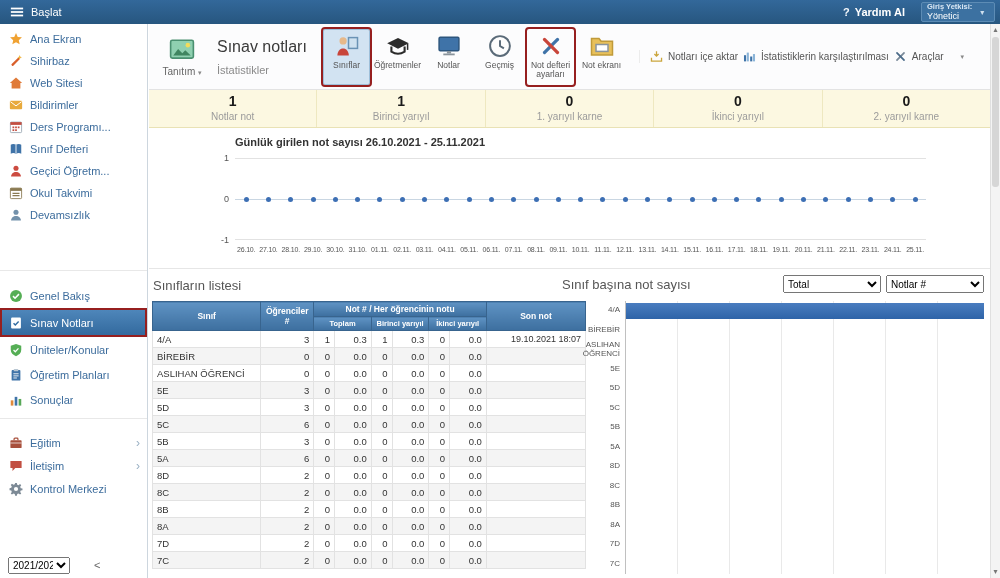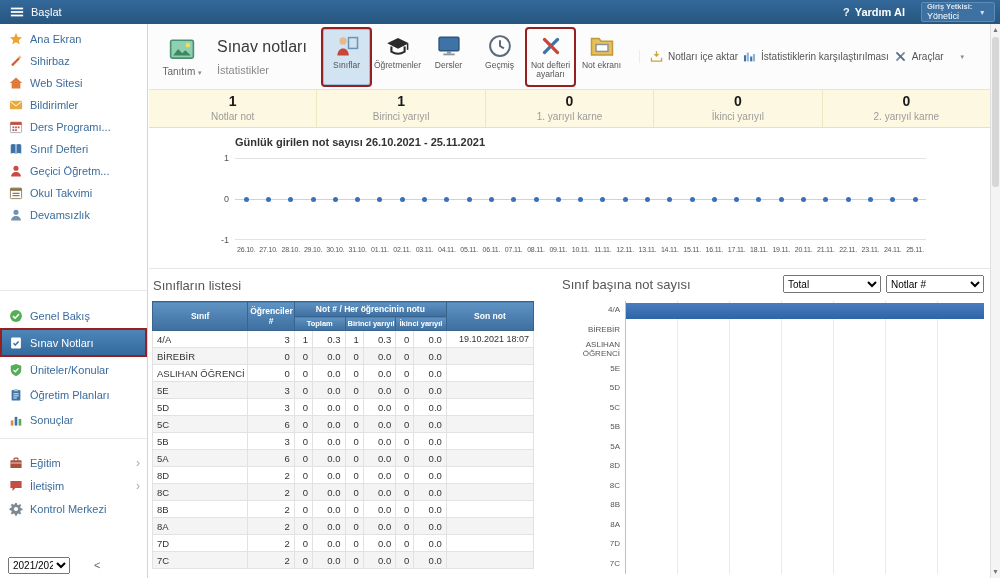--- a/index.html
+++ b/index.html
@@ -23,21 +23,21 @@
   .tb-role{display:flex;align-items:center;background:#3c71a1;border:1px solid #5d8cb5;
     border-radius:2px;height:20px;padding:1px 5px;gap:8px;min-width:74px;cursor:pointer}
   .tb-role-label{font-size:7.5px;font-weight:bold;color:#d9e7f4;line-height:1.25}
   .tb-role-value{font-size:9px;color:#fff;line-height:1.1}
 
   
   .sidebar{position:absolute;left:0;top:24px;width:148px;height:554px;background:#fff;
     border-right:1px solid #cdd6de}
   .sgroup{padding:4px 0}
   .sgroup + .sgroup{border-top:1px solid #e8e8e8;padding-top:12px}
-  .sg-1{margin-top:60px}
+  .sg-1{margin-top:40px}
   .sg-2{margin-top:2px}
   .sitem{display:flex;align-items:center;gap:7px;height:22px;padding-left:9px;
     font-size:11px;color:#3c6c9c;cursor:pointer;white-space:nowrap}
   .sg-1 .sitem{height:25px}
   .sg-2 .sitem{height:23px}
   .sitem .ic{width:14px;height:14px;flex:0 0 14px}
   .slabel{overflow:hidden;text-overflow:ellipsis}
   .expand{margin-left:auto;margin-right:7px;color:#9ab0c4;font-size:12px;line-height:1}
   .sitem.selected{background:linear-gradient(#4e86ba,#336a9e);color:#fff}
   .sitem.annotated{outline:2px solid #961f1f;outline-offset:0;margin:2px 2px;padding-left:7px}
@@ -88,21 +88,21 @@
   .dots{position:absolute;left:0;right:0;top:calc(50% - 2.5px);display:flex}
   .dot-slot{flex:1;display:flex;justify-content:center}
   .dot{width:5px;height:5px;border-radius:50%;background:#3d6fb4}
   .x-labels{display:flex;margin-top:6px}
   .x-label{flex:1;text-align:center;font-size:7px;color:#555;white-space:nowrap;letter-spacing:-0.2px}
 
   
   .bottom{display:flex;height:310px;border-top:1px solid #e6e6e6;overflow:hidden}
   .classes{flex:0 0 392px;width:392px;padding:6px 0 0 3px}
   .panel-title{font-size:13px;font-weight:normal;color:#555;margin:3px 0 8px 1px}
-  .class-table{border-collapse:collapse;table-layout:fixed;width:382px}
+  .class-table{border-collapse:collapse;table-layout:fixed;width:434px}
   .class-table th{background:linear-gradient(#5f93c4,#3d6f9f);color:#fff;border:1px solid #38648e;
     font-size:8.5px;font-weight:bold;padding:2px;text-align:center}
   .class-table th.h2{font-size:7.5px;white-space:nowrap;overflow:hidden}
   .class-table td{border:1px solid #e2e2e2;font-size:9.5px;color:#333;padding:1px 4px;height:17px;
     text-align:right;white-space:nowrap;overflow:hidden}
   .class-table td.cl{text-align:left}
   .class-table td.ln{font-size:9px}
   .class-table tbody tr:nth-child(even){background:#f4f4f4}
 
   .bars{flex:1;min-width:0;padding:6px 6px 0 20px}
@@ -379,21 +379,21 @@
           <span class="tool-btn-label">Öğretmenler</span>
         </div>
         <div class="tool-btn">
           <span class="ic">
             <svg viewBox="0 0 16 16">
               <rect x="1.4" y="2.2" width="13.2" height="9" rx="0.8" fill="#3f73a8" stroke="#2d567e"></rect>
               <rect x="6.6" y="11.4" width="2.8" height="1.6" fill="#8a949c"></rect>
               <rect x="4.2" y="13" width="7.6" height="1.2" fill="#8a949c"></rect>
             </svg>
           </span>
-          <span class="tool-btn-label">Dersler</span>
+          <span class="tool-btn-label">Notlar</span>
         </div>
         <div class="tool-btn">
           <span class="ic">
             <svg viewBox="0 0 16 16">
               <circle cx="8" cy="8" r="6.6" fill="#fdfdfd" stroke="#5a6a78" stroke-width="1.3"></circle>
               <path d="M8 4.2V8l2.6 1.6" stroke="#5a6a78" stroke-width="1.3" fill="none"></path>
             </svg>
           </span>
           <span class="tool-btn-label">Geçmiş</span>
         </div>

